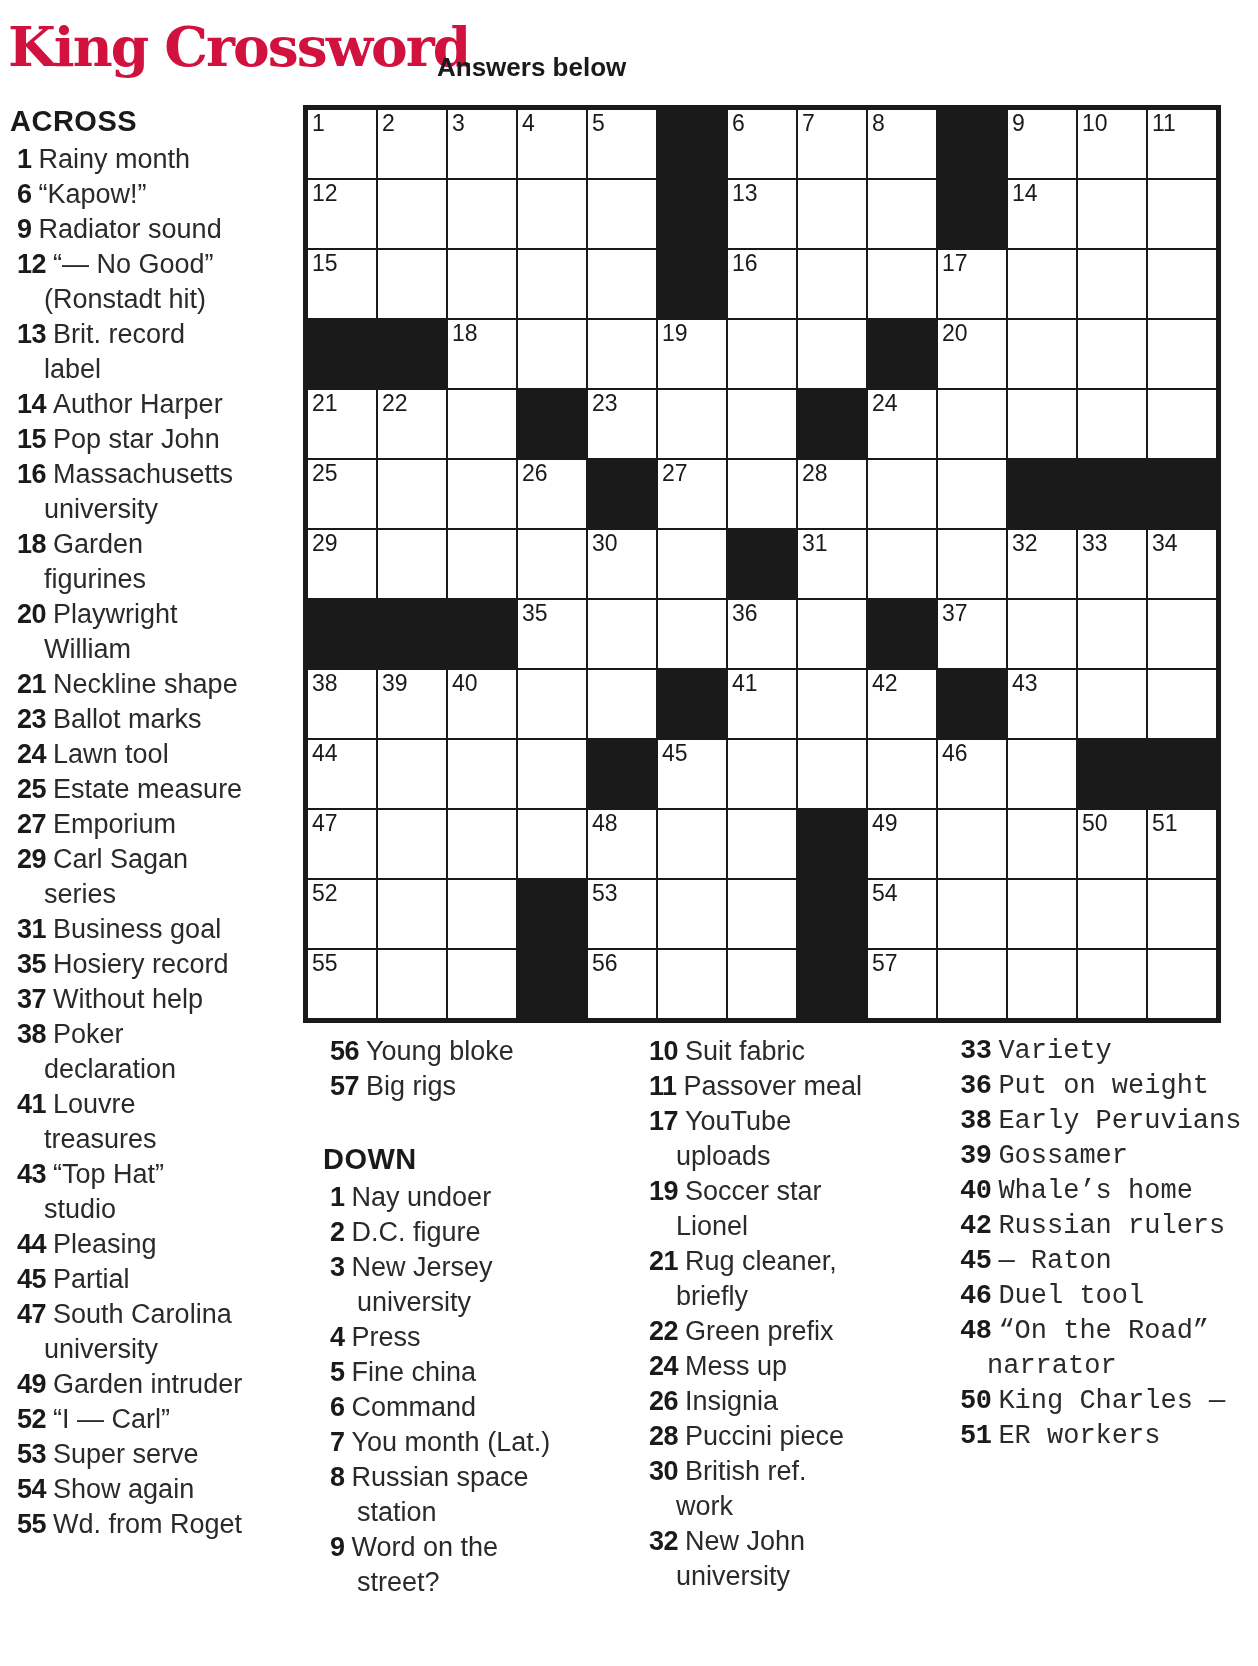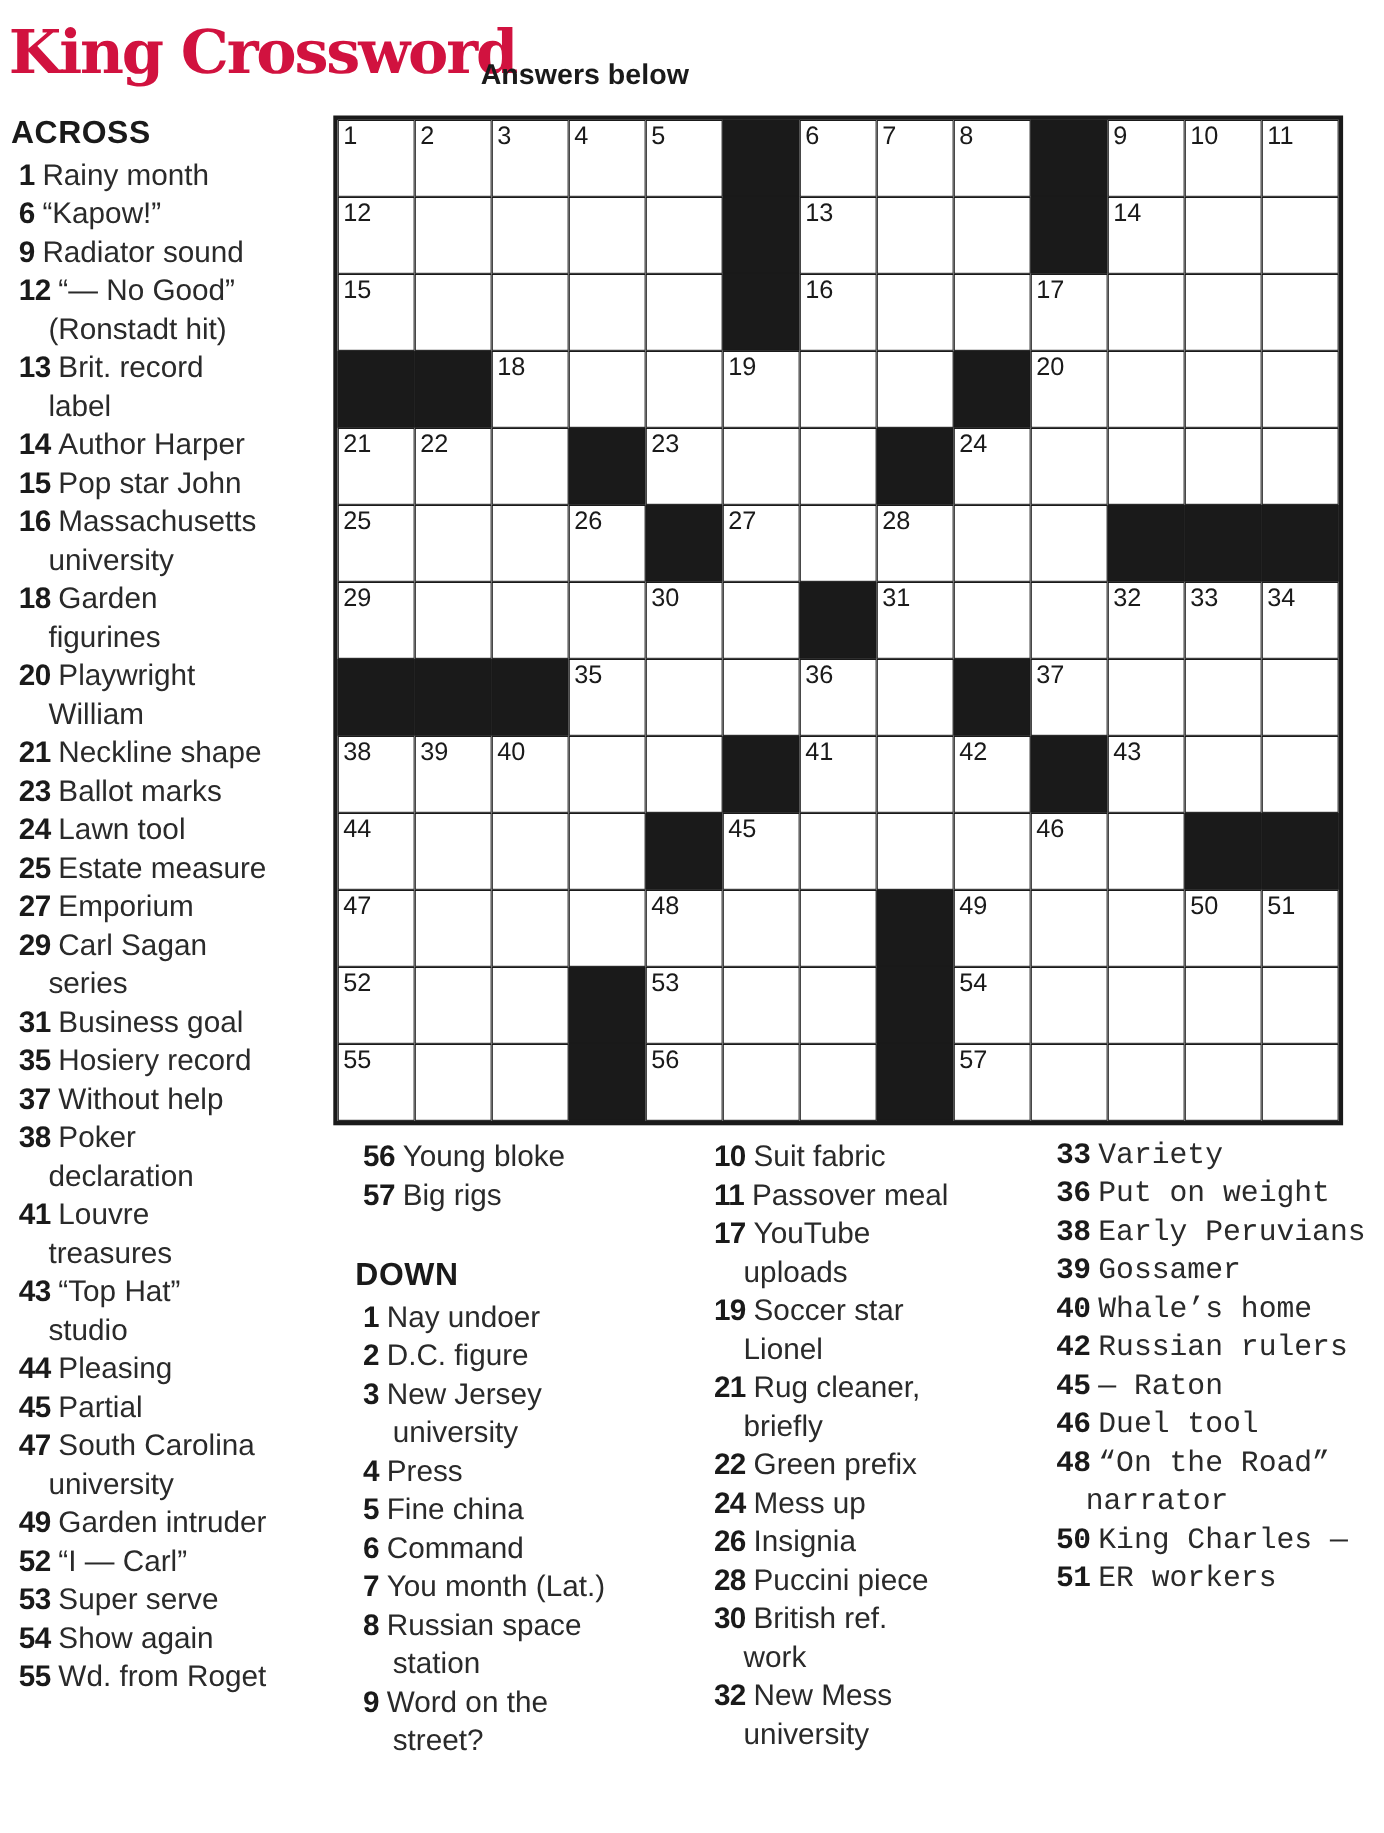--- a/index.html
+++ b/index.html
@@ -431,21 +431,21 @@
       <div class="clue"><span class="num">10</span><span>Suit fabric</span></div>
       <div class="clue"><span class="num">11</span><span>Passover meal</span></div>
       <div class="clue"><span class="num">17</span><span>YouTube</span><br><span>uploads</span></div>
       <div class="clue"><span class="num">19</span><span>Soccer star</span><br><span>Lionel</span></div>
       <div class="clue"><span class="num">21</span><span>Rug cleaner,</span><br><span>briefly</span></div>
       <div class="clue"><span class="num">22</span><span>Green prefix</span></div>
       <div class="clue"><span class="num">24</span><span>Mess up</span></div>
       <div class="clue"><span class="num">26</span><span>Insignia</span></div>
       <div class="clue"><span class="num">28</span><span>Puccini piece</span></div>
       <div class="clue"><span class="num">30</span><span>British ref.</span><br><span>work</span></div>
-      <div class="clue"><span class="num">32</span><span>New Mess</span><br><span>university</span></div>
+      <div class="clue"><span class="num">32</span><span>New John</span><br><span>university</span></div>
     </div>
 </div>
 
 <div class="clue-col col-b3">
   <div class="clue-list" id="down-list-3">
       <div class="clue"><span class="num">33</span><span>Variety</span></div>
       <div class="clue"><span class="num">36</span><span>Put on weight</span></div>
       <div class="clue"><span class="num">38</span><span>Early Peruvians</span></div>
       <div class="clue"><span class="num">39</span><span>Gossamer</span></div>
       <div class="clue"><span class="num">40</span><span>Whale’s home</span></div>

